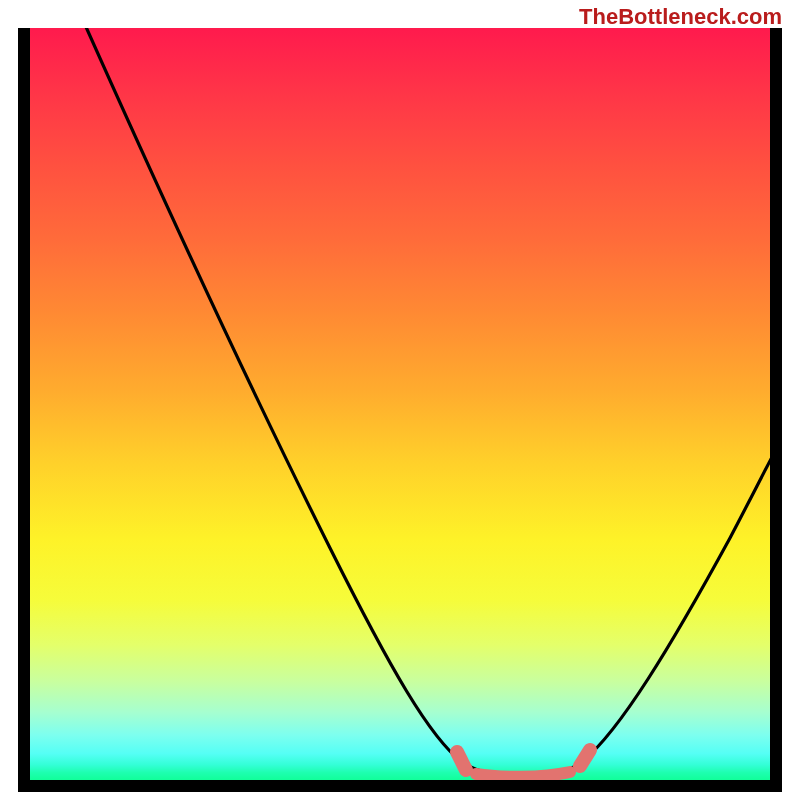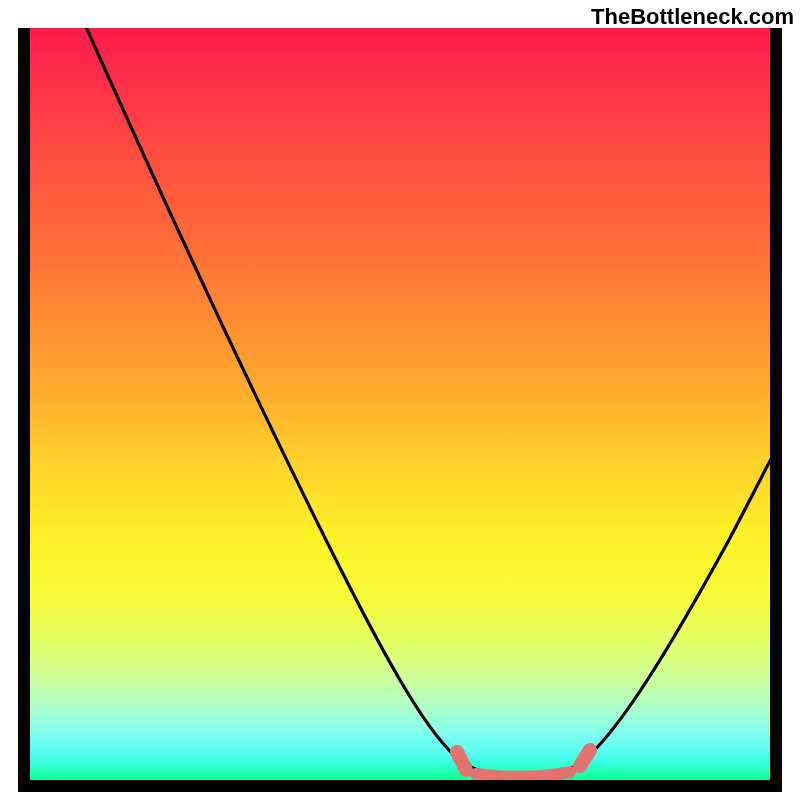--- a/index.html
+++ b/index.html
@@ -9,24 +9,24 @@
     font-family: Arial, sans-serif;
   }
   .container {
     position: relative;
     width: 800px;
     height: 800px;
   }
   .watermark {
     position: absolute;
     top: 4px;
-    right: 6px;
+    right: 18px;
     font-size: 22px;
     font-weight: bold;
-    color: #000000;
+    color: #b91c1c;
     z-index: 10;
   }
   .frame {
     position: absolute;
     left: 18px;
     top: 28px;
     width: 764px;
     height: 764px;
     background: #000000;
   }

